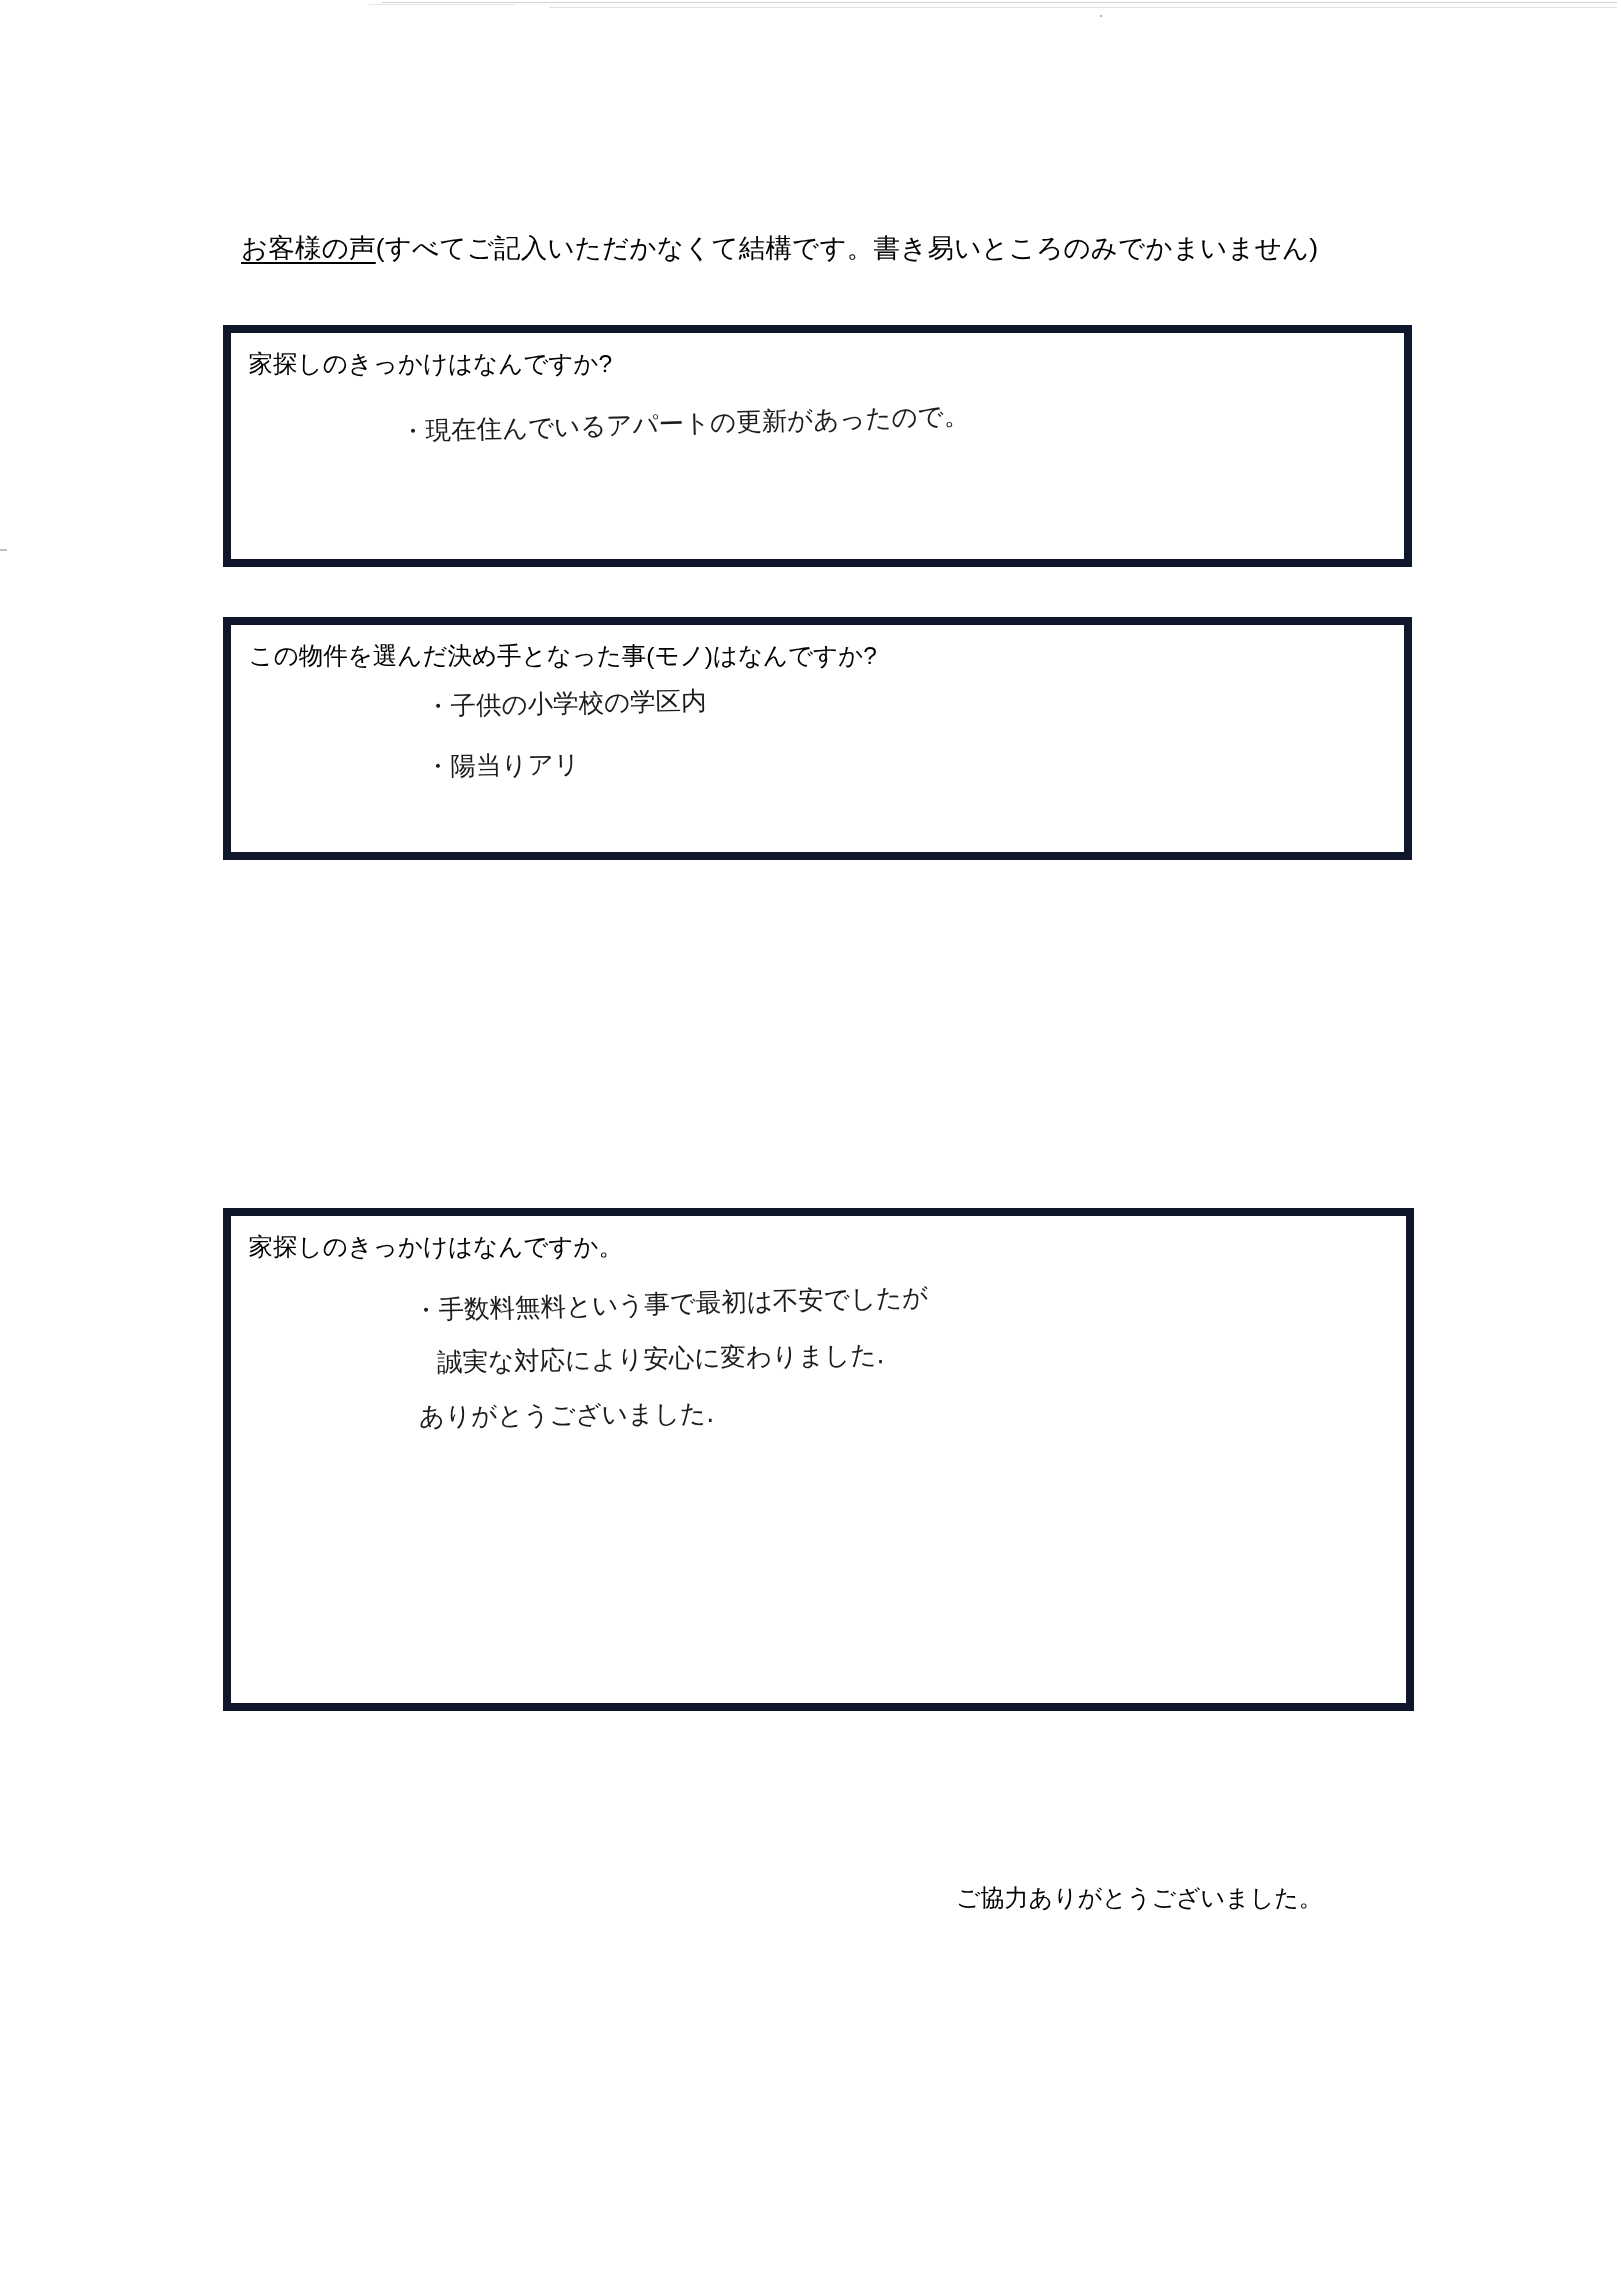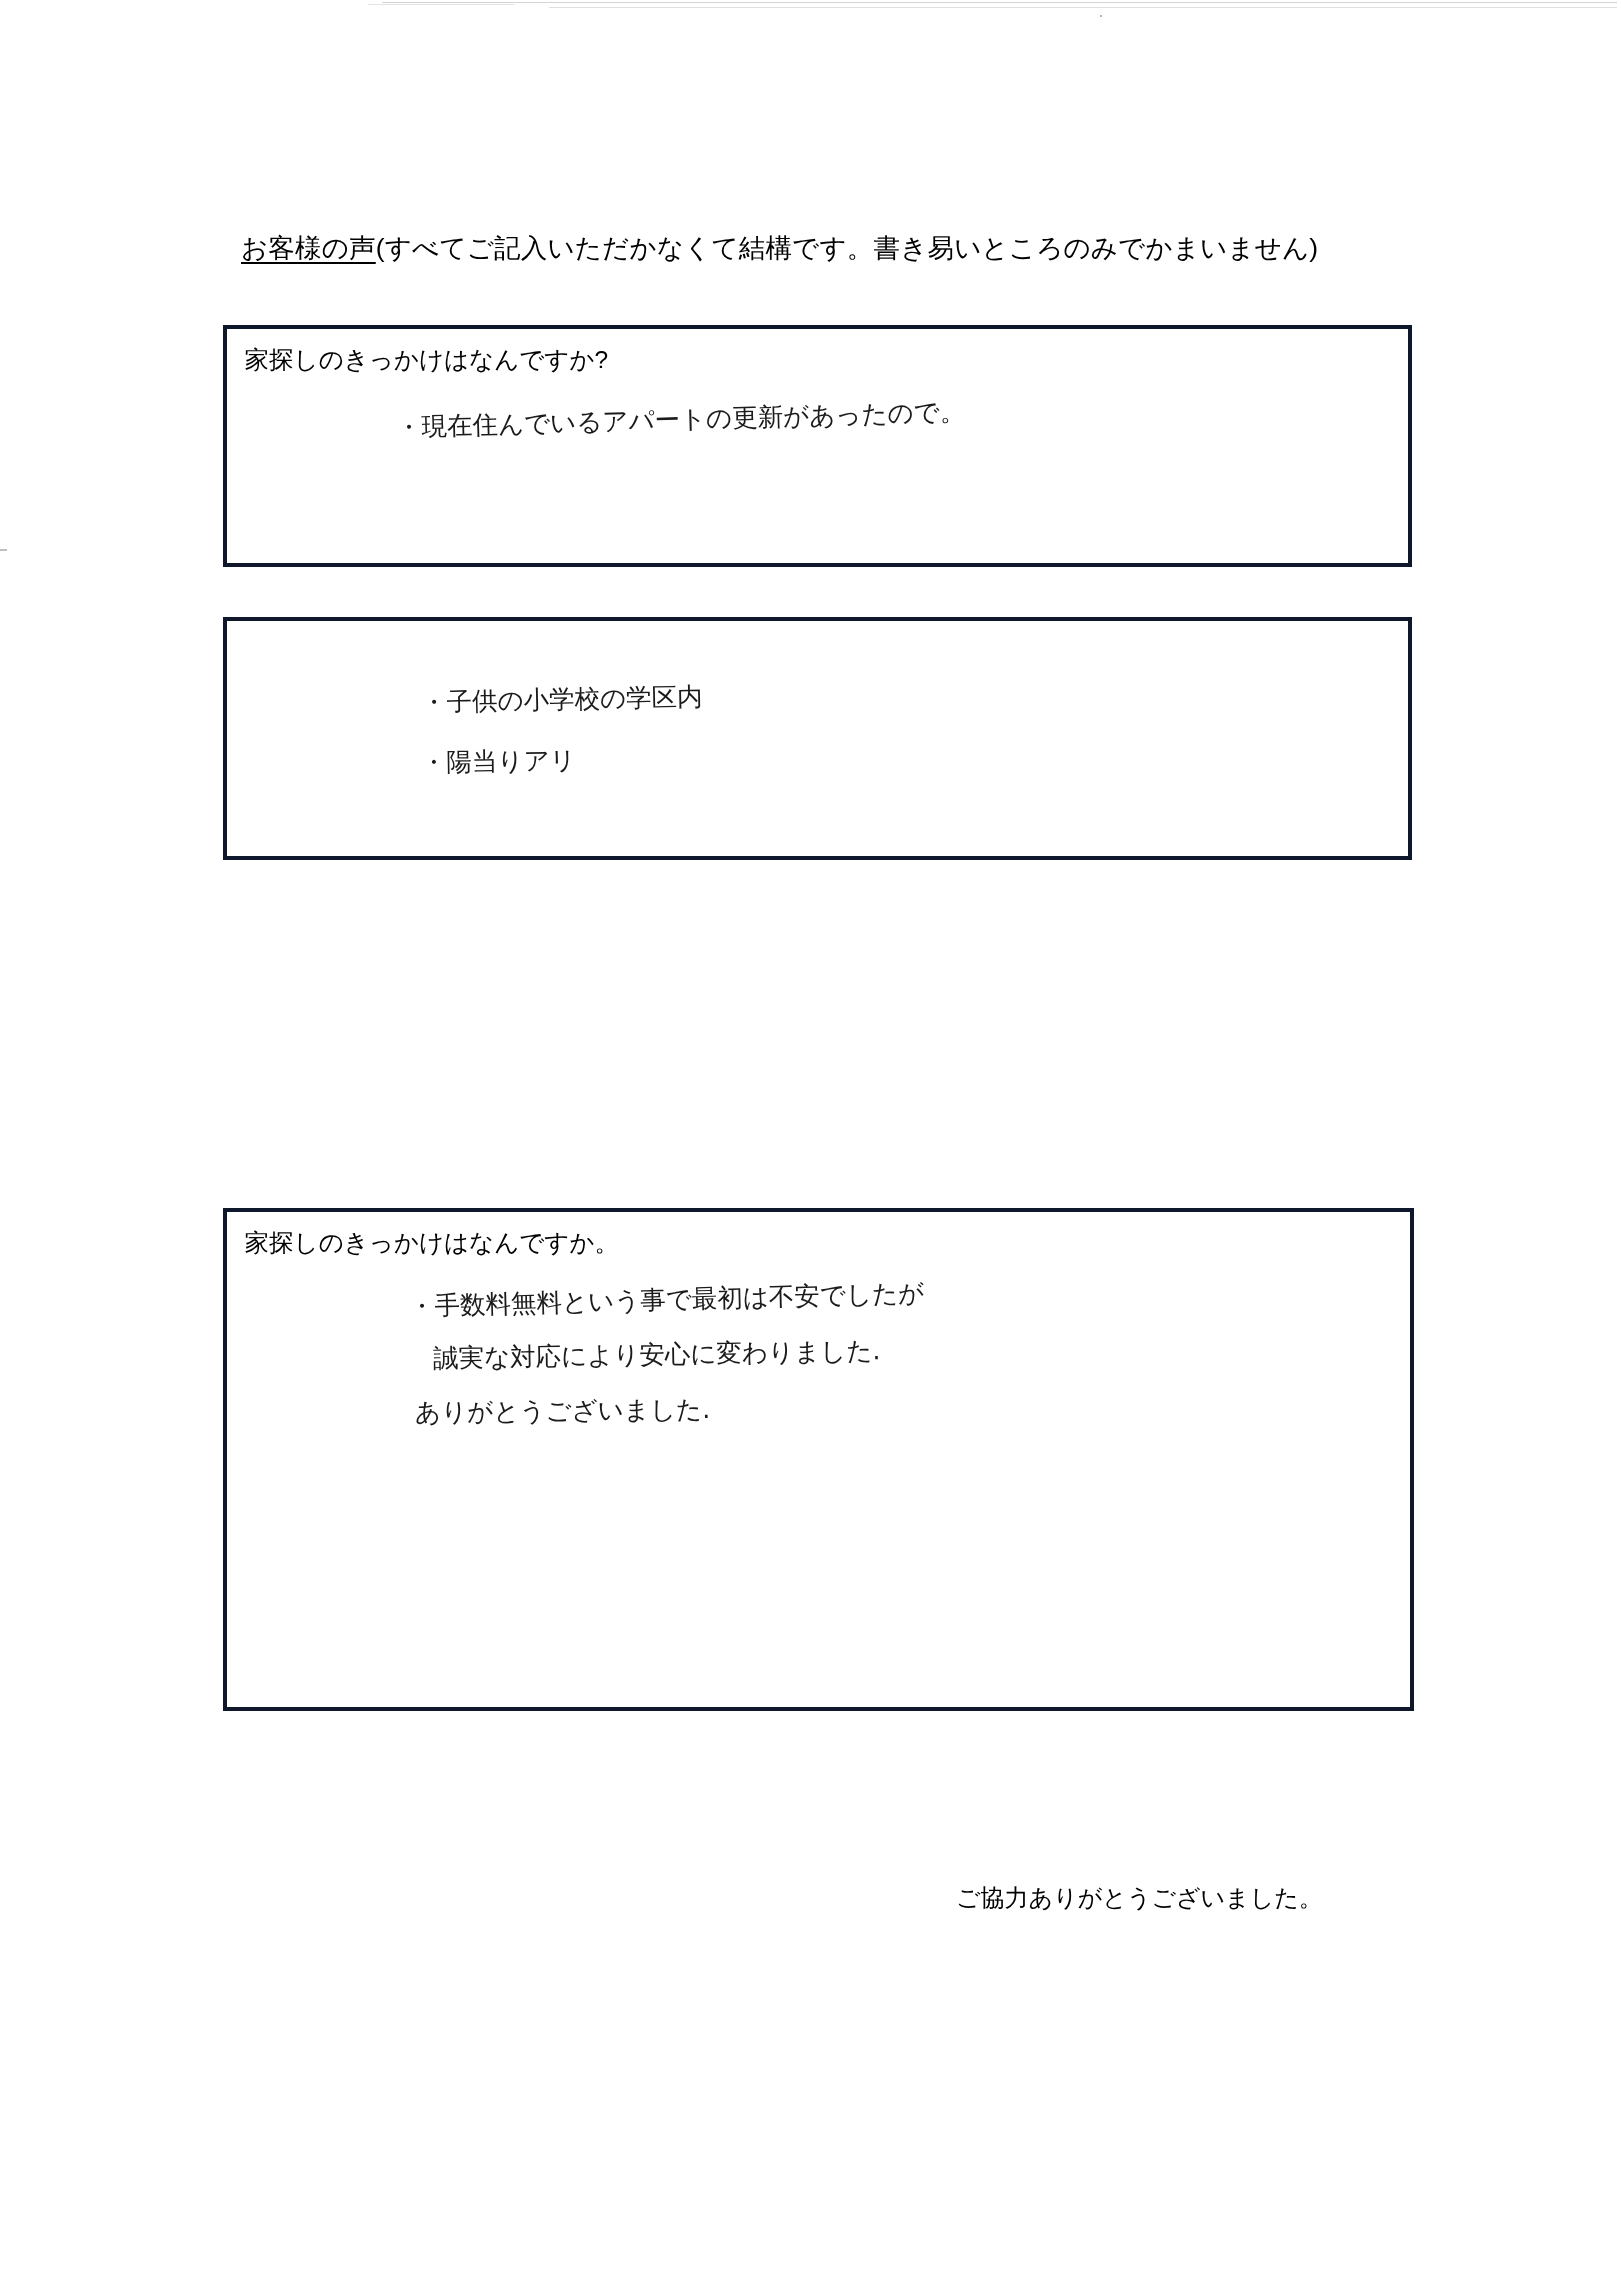--- a/index.html
+++ b/index.html
@@ -84,21 +84,21 @@
   }
   .form-title .underlined {
     text-decoration: underline;
     text-underline-offset: 4.9px;
     text-decoration-thickness: 2px;
   }
 
   
   .qbox {
     position: absolute;
-    border: 4px solid #0f172a;
+    border: 8px solid #0f172a;
     background: #ffffff;
     box-sizing: border-box;
   }
   .qbox .question {
     position: absolute;
     left: 17.6px;
     top: 13.7px;
     font-size: 24.5px;
     line-height: 33px;
     white-space: nowrap;
@@ -169,20 +169,21 @@
   </div>
 
   <div class="qbox" id="box-1">
     <div class="question">家探しのきっかけはなんですか?</div>
     <div class="answer">
       <div class="hw" id="ans-1-l1">・現在住んでいるアパートの更新があったので。</div>
     </div>
   </div>
 
   <div class="qbox" id="box-2">
+    <div class="question">この物件を選んだ決め手となった事(モノ)はなんですか?</div>
     <div class="answer">
       <div class="hw" id="ans-2-l1">・子供の小学校の学区内</div>
       <div class="hw" id="ans-2-l2">・陽当りアリ</div>
     </div>
   </div>
 
 
   <div class="qbox" id="box-4">
     <div class="question">家探しのきっかけはなんですか。</div>
     <div class="answer">

